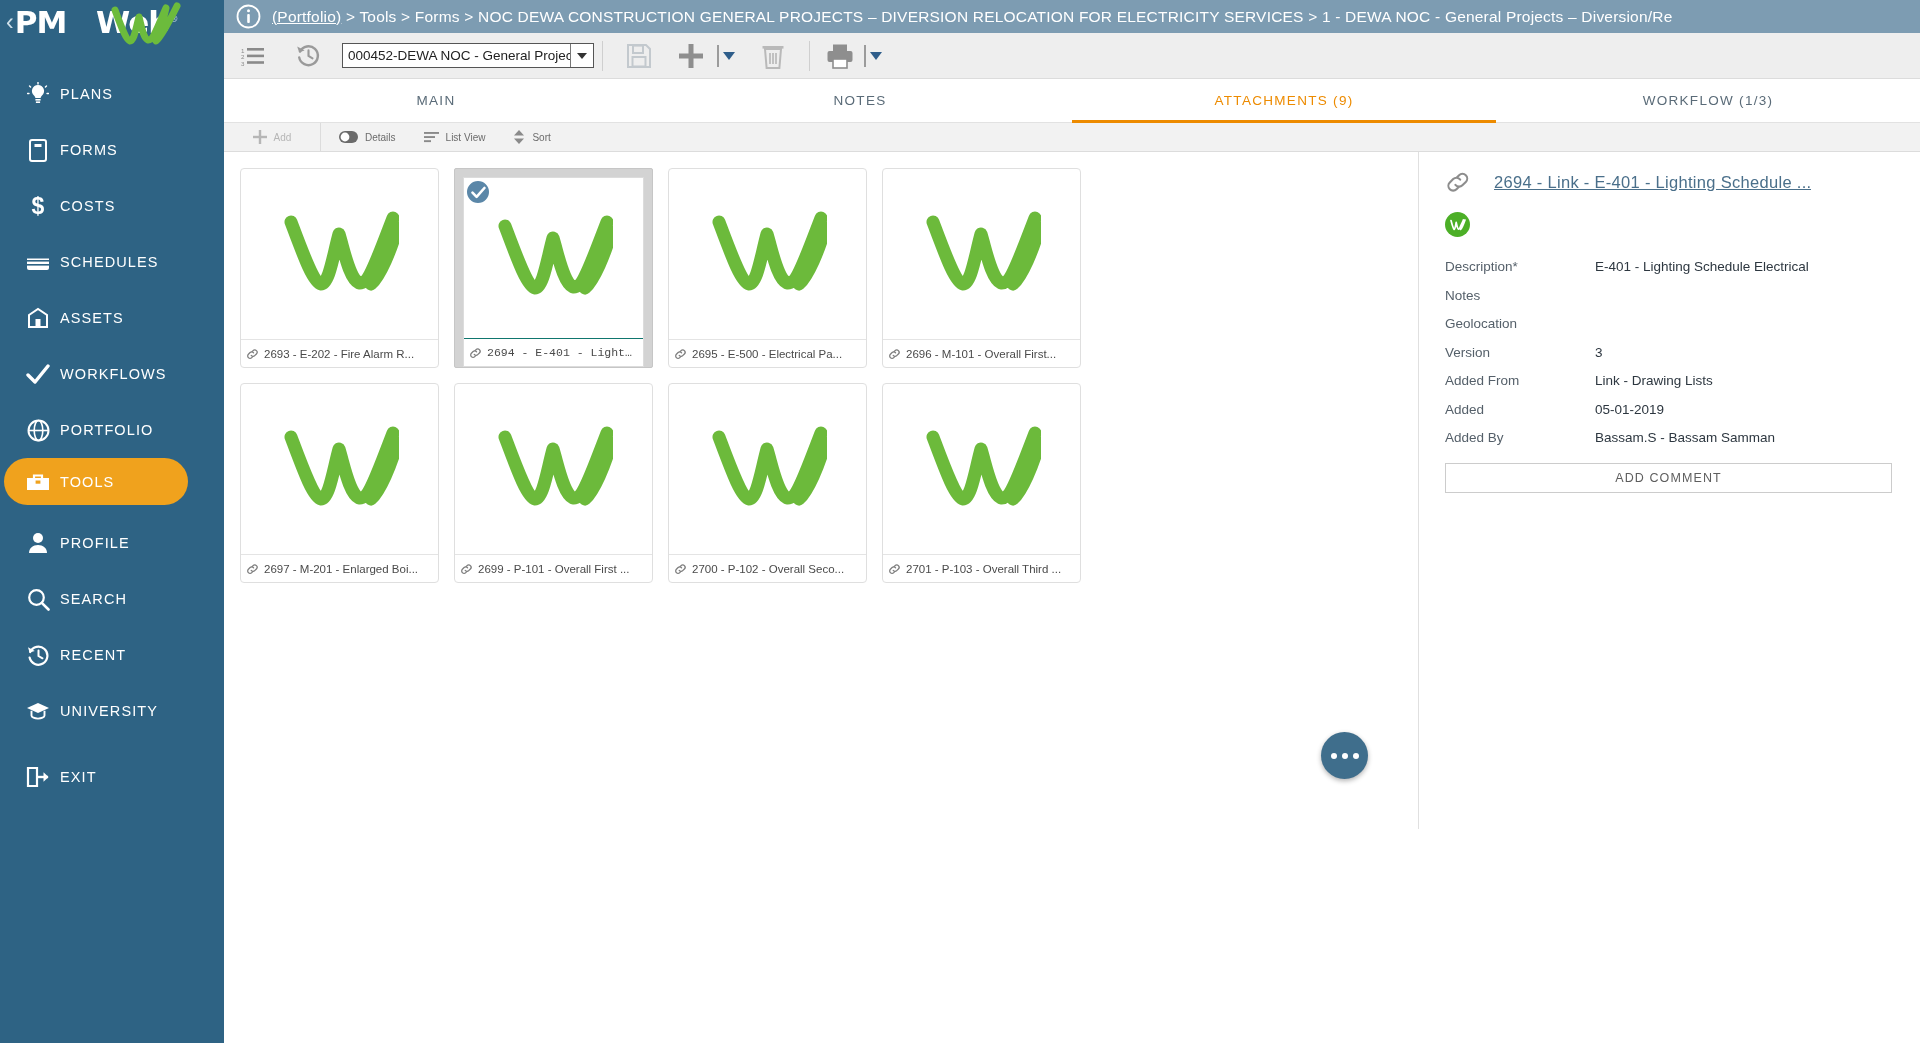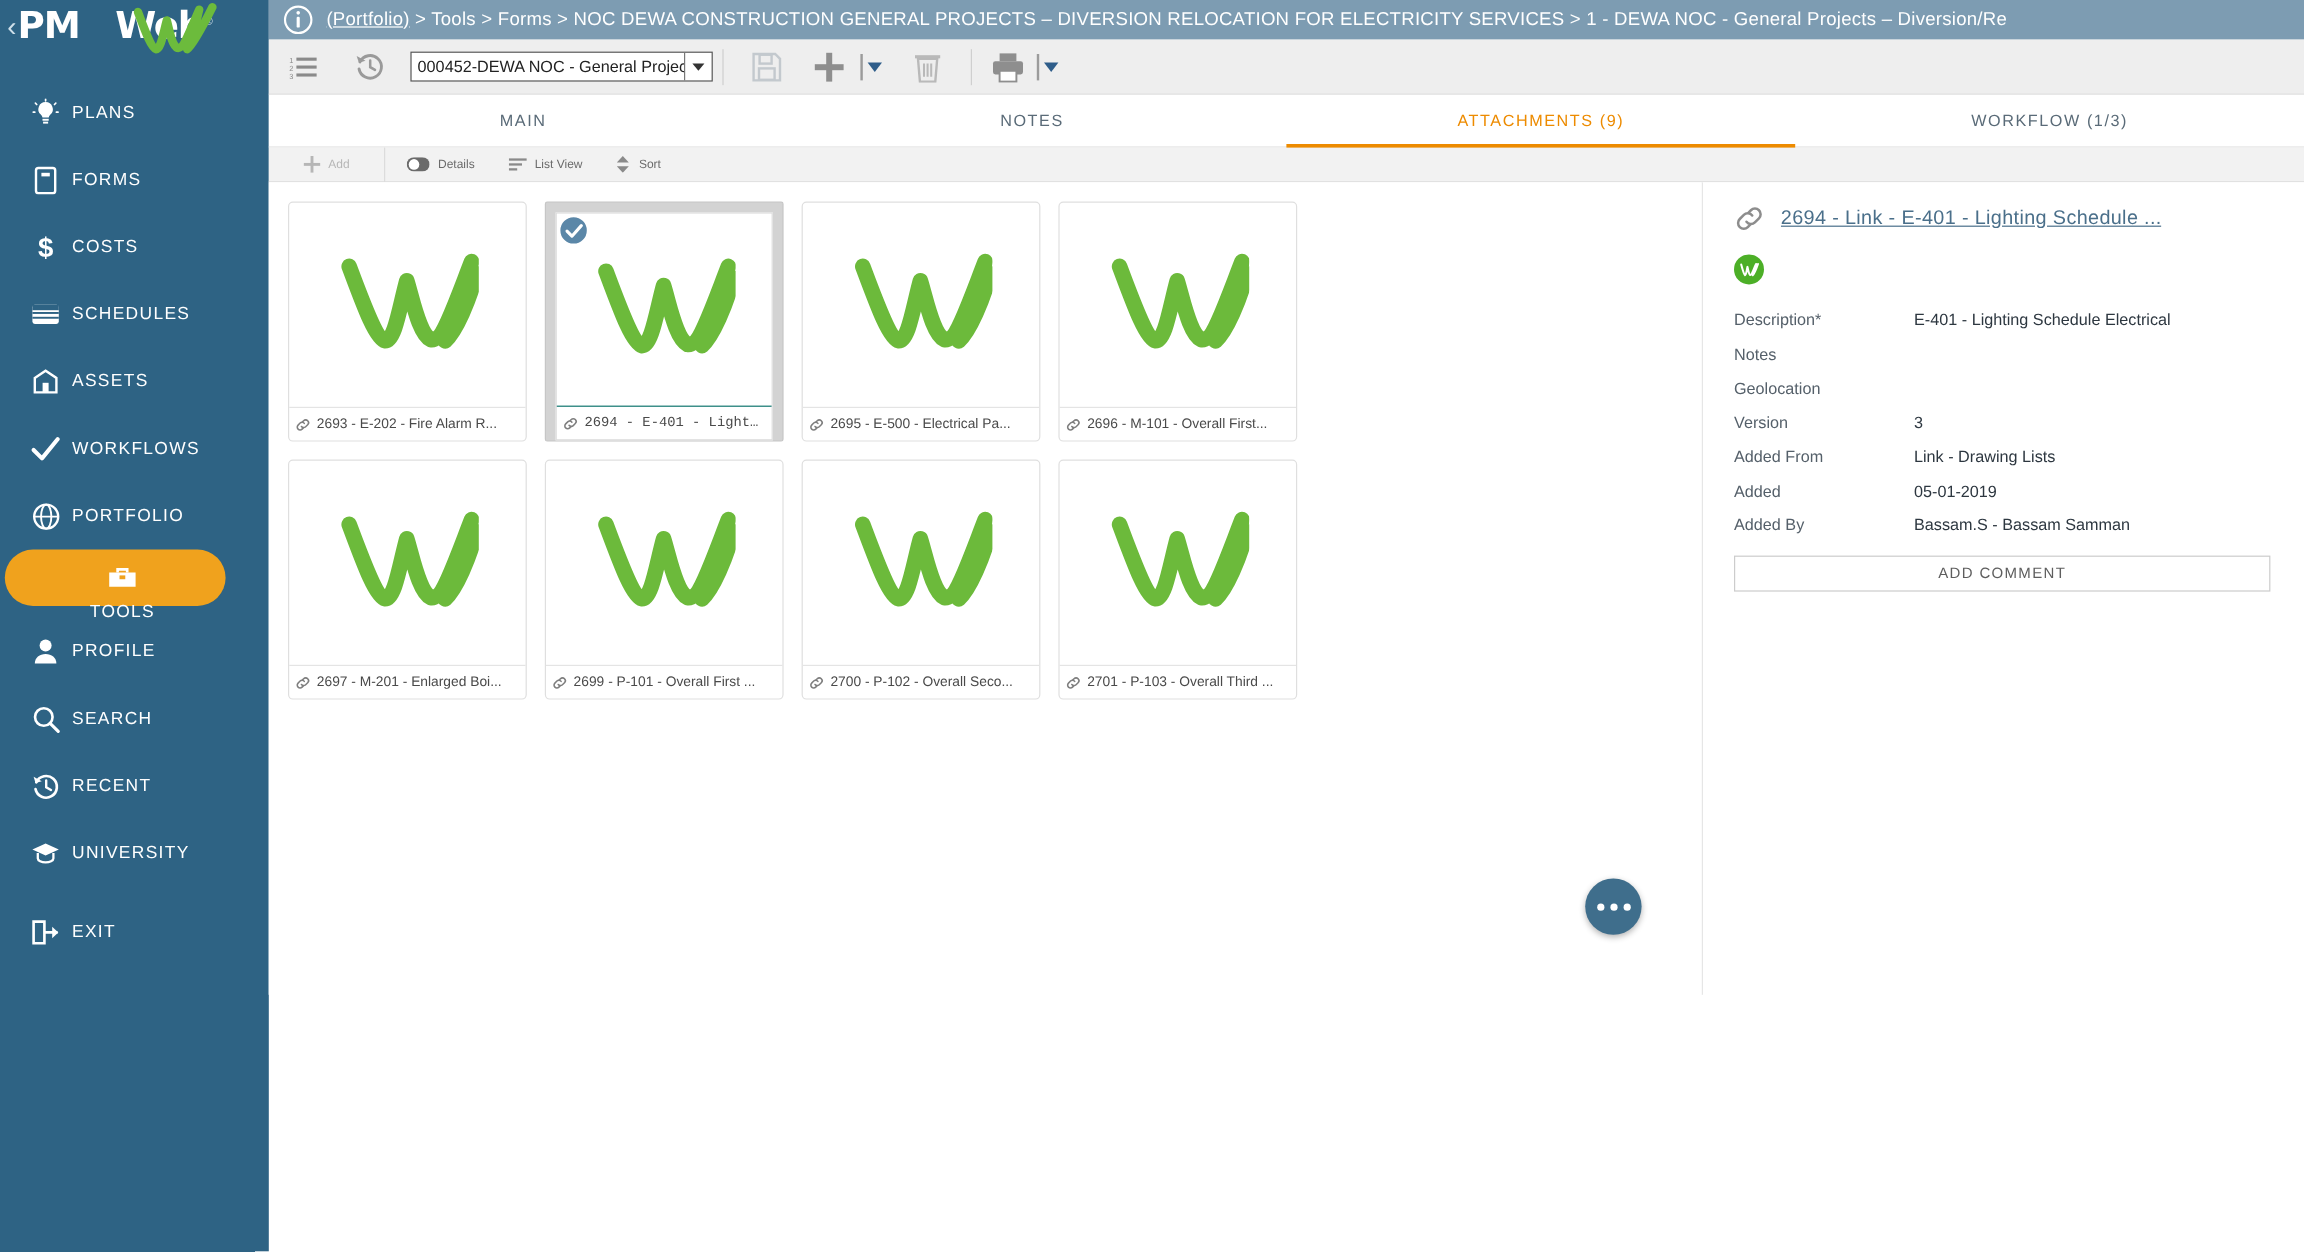--- a/index.html
+++ b/index.html
@@ -54,21 +54,20 @@
     font-size: 14.5px; letter-spacing: 1.1px; font-weight: 400;
     color: #ffffff;
   }
   .nav-item.active {
     background: #f0a21d;
     border-radius: 28px;
     margin-right: 36px;
     margin-left: 4px;
     padding-left: 12px;
     height: 47px;
-    flex-direction: column;
   }
   .nav-item.active .nav-label { color: #ffffff; font-weight: 500; }
   .nav-sep { height: 10px; }
 
   
   .main { flex: 1; display: flex; flex-direction: column; height: 829px; position: relative; }
 
   .breadcrumb-bar {
     height: 33px; background: #7d9cb2;
     display: flex; align-items: center;
@@ -194,21 +193,21 @@
     box-shadow: 0 2px 5px rgba(0,0,0,.3);
   }
   .fab-dots { display: flex; gap: 5px; }
   .fab-dots i { width: 6px; height: 6px; border-radius: 50%; background: #fff; display: block; }
 
   
   .detail-pane {
     width: 502px; flex: 0 0 502px; border-left: 1px solid #e0e0e0;
     padding: 18px 28px 0 26px; background: #fff;
   }
-  .detail-head { display: flex; align-items: center; gap: 13px; margin-bottom: 18px; }
+  .detail-head { display: flex; align-items: center; gap: 23px; margin-bottom: 18px; }
   .detail-title {
     font-size: 16.5px; color: #4a6f8a; text-decoration: underline;
     letter-spacing: .3px; white-space: nowrap; overflow: hidden;
     text-overflow: ellipsis; cursor: pointer;
   }
   .detail-avatar {
     width: 25px; height: 25px; border-radius: 50%; background: #4caf27;
     display: flex; align-items: center; justify-content: center;
     margin-bottom: 22px;
   }

